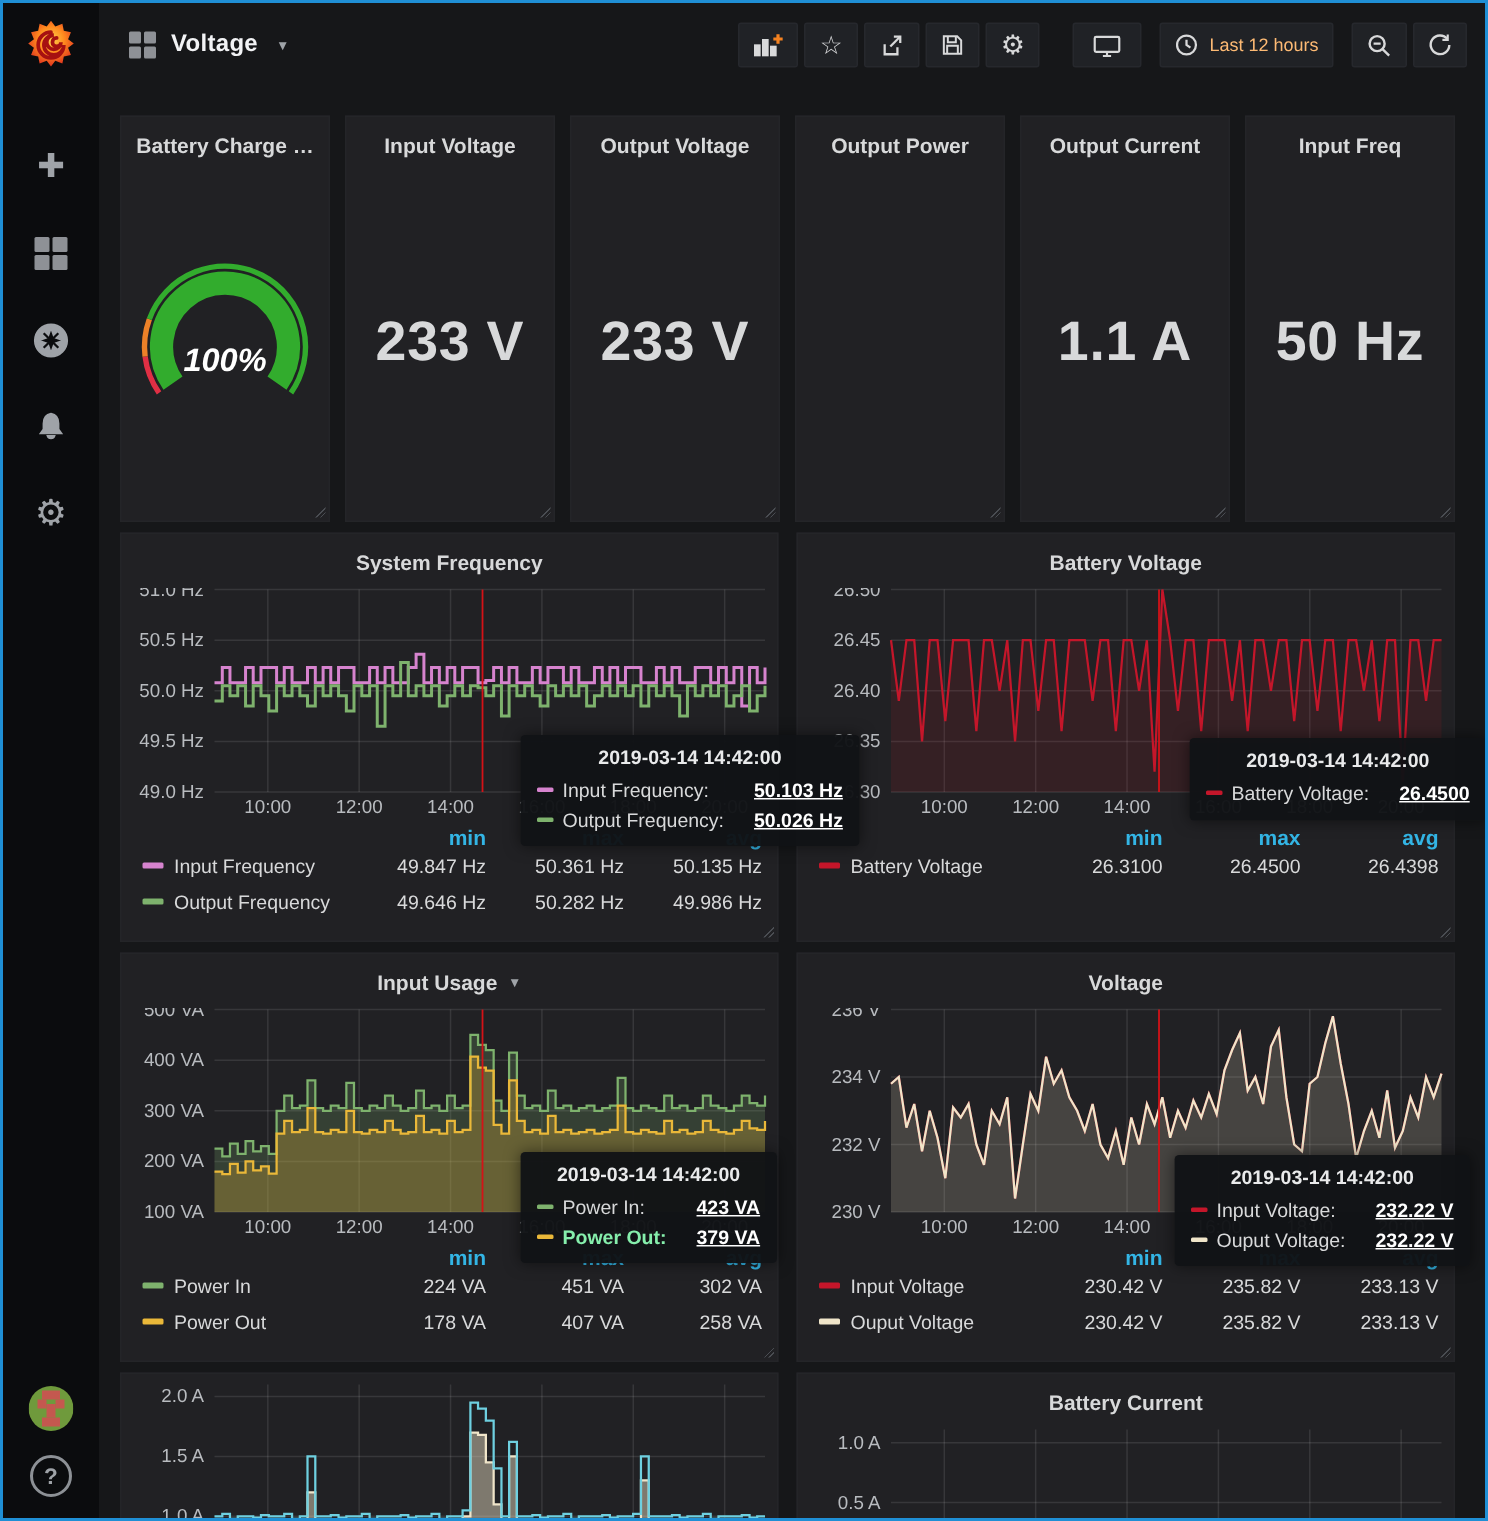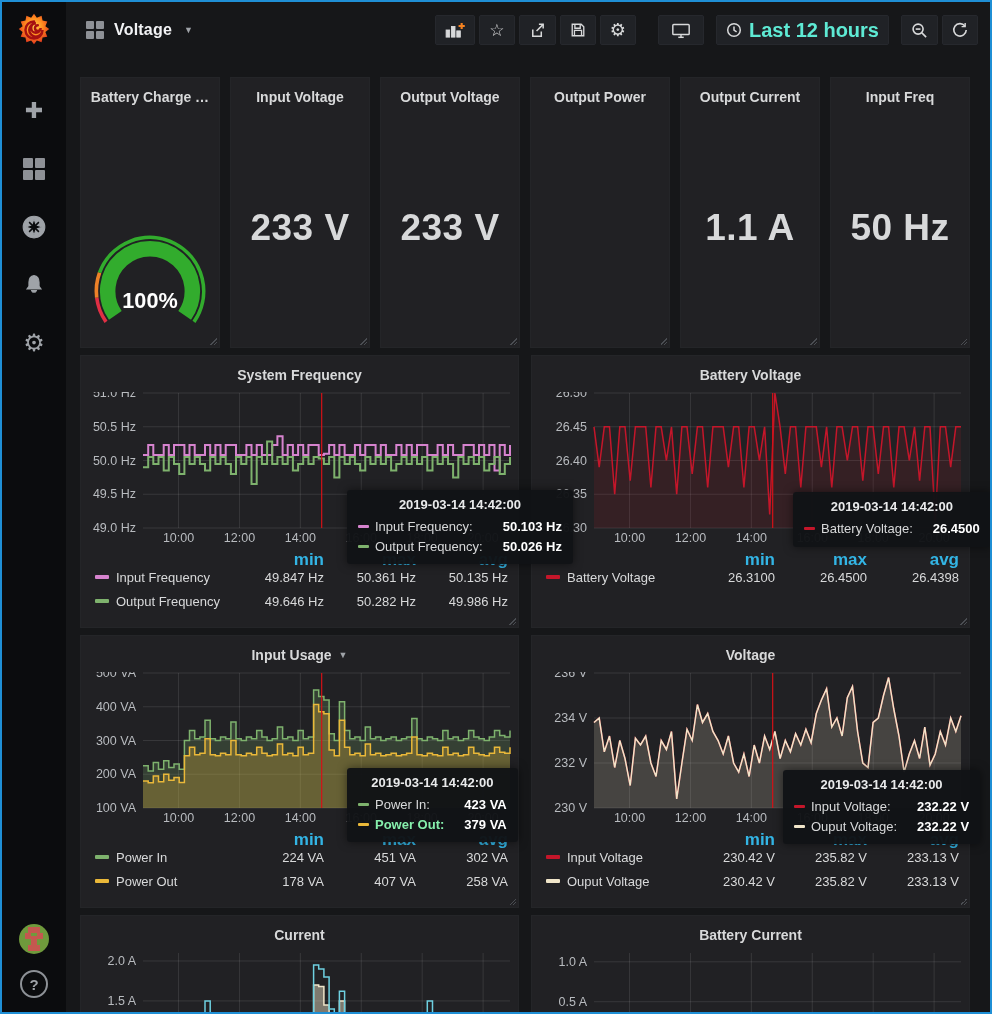--- a/index.html
+++ b/index.html
@@ -23,51 +23,51 @@
   .topnav { height:56px; background:#161719; display:flex; align-items:center; padding:0 12px 0 20px; flex-shrink:0; }
   .crumb { display:flex; align-items:center; gap:10px; cursor:pointer; }
   .apps-icon { display:grid; grid-template-columns:8px 8px; grid-template-rows:8px 8px; gap:2px; }
   .apps-icon i { background:#8e9196; border-radius:1px; }
   .crumb-title { color:#f2f3f5; font-size:16px; font-weight:700; letter-spacing:.2px; }
   .caret { color:#9fa3a8; font-size:9px; margin-left:2px; }
   .nav-right { margin-left:auto; display:flex; align-items:center; }
   .nav-btn { height:30px; min-width:36px; background:#202226; border:1px solid #26282d; border-radius:2px; display:flex; align-items:center; justify-content:center; gap:7px; color:#d8d9da; cursor:pointer; margin-left:4px; padding:0 9px; }
   .nav-btn svg { stroke:#d8d9da; fill:none; }
   .nav-gap { width:18px; }
-  .time-label { font-size:20px; color:#5eead4; font-weight:700; white-space:nowrap; }
+  .time-label { font-size:12px; color:#fdba74; font-weight:400; white-space:nowrap; }
 
   
   .dashboard { position:relative; height:954px; padding:19px 20px 16px 14px; overflow:hidden; }
   .panel { background:#212124; border:1px solid #242528; position:relative; }
   .panel::after { content:""; position:absolute; right:2px; bottom:2px; width:7px; height:7px;
      background:linear-gradient(135deg, transparent 50%, #4a4d52 50%, #4a4d52 58%, transparent 58%, transparent 72%, #4a4d52 72%, #4a4d52 80%, transparent 80%); }
   .stats-row { display:grid; grid-template-columns:repeat(6,1fr); gap:10px; height:271px; }
   .stat { display:flex; flex-direction:column; align-items:center; }
   .panel-title { height:30px; display:flex; align-items:center; justify-content:center; gap:5px; font-size:14px; font-weight:700; color:#d8d9da; cursor:pointer; padding-top:8px; white-space:nowrap; }
   .stat-value { flex:1; display:flex; align-items:center; justify-content:center; font-size:37px; font-weight:700; color:#d8d9da; letter-spacing:.5px; }
-  .gauge-wrap { flex:1; display:flex; align-items:flex-end; justify-content:center; }
+  .gauge-wrap { flex:1; display:flex; align-items:center; justify-content:center;font-style:italic; }
 
   .charts-grid { margin-top:7px; display:grid; grid-template-columns:1fr 1fr; grid-auto-rows:273px; column-gap:12px; row-gap:7px; }
   .chart-panel { padding:0 4px; overflow:hidden; }
   .chart-canvas { display:block; margin-top:6px; }
   .legend { padding:0 6px 0 10px; }
   .legend-grid { display:grid; grid-template-columns:1fr 92px 92px 92px; align-items:center; }
-  .legend-head { height:15px; font-size:17px; font-weight:700; color:#33b5e5; text-align:right; }
+  .legend-head { height:15px; font-size:14px; font-weight:700; color:#33b5e5; text-align:right; }
   .legend-row { height:24px; font-size:13px; color:#d8d9da; }
   .legend-name { display:flex; align-items:center; gap:7px; cursor:pointer; }
   .swatch { width:14px; height:4px; border-radius:1px; flex-shrink:0; }
   .legend-val { text-align:right; }
 
   .tooltip { position:absolute; z-index:10; background:rgba(17,19,22,.97); border-radius:3px; padding:7px 11px 8px 11px; font-size:13px; pointer-events:none; box-shadow:0 0 10px rgba(0,0,0,.5); }
   .tt-time { text-align:center; font-weight:700; color:#e9eaeb; margin-bottom:5px; white-space:nowrap; }
   .tt-row { display:flex; align-items:center; gap:6px; line-height:1.5; white-space:nowrap; }
   .tt-swatch { width:11px; height:3px; border-radius:1px; flex-shrink:0; }
   .tt-label { color:#d8d9da; margin-right:auto; padding-right:14px; }
   .tt-label.bold { font-weight:700; color:#86efac; }
-  .tt-value { font-weight:700; color:#fff; }
+  .tt-value { font-weight:700; color:#fff;text-decoration:underline; }
 </style>
 </head>
 <body>
 
 <div class="frame">
 
   <aside class="sidebar">
     <div class="logo">
       <svg width="38" height="38" viewBox="0 0 40 40">
         <defs>
@@ -455,23 +455,20 @@
                   <span class="swatch" style="background: rgb(240, 229, 201);"></span>
                   <span>Ouput Voltage</span>
                 </div>
                 <div class="legend-val">230.42 V</div>
                 <div class="legend-val">235.82 V</div>
                 <div class="legend-val">233.13 V</div>
               </div>
             </div>
           </div>
           <div class="panel chart-panel">
-            <div class="panel-title">
-              <span>Current</span>
-            </div>
             <svg width="431" height="158" viewBox="0 0 431 158" class="chart-canvas">
               <line x1="58" x2="425" y1="8.98816568047338" y2="8.98816568047338" stroke="rgba(255,255,255,0.10)" stroke-width="1"></line>
               <line x1="58" x2="425" y1="48.92899408284024" y2="48.92899408284024" stroke="rgba(255,255,255,0.10)" stroke-width="1"></line>
               <line x1="58" x2="425" y1="88.8698224852071" y2="88.8698224852071" stroke="rgba(255,255,255,0.10)" stroke-width="1"></line>
               <line x1="58" x2="425" y1="128.81065088757396" y2="128.81065088757396" stroke="rgba(255,255,255,0.10)" stroke-width="1"></line>
               <line x1="93.5335186721992" x2="93.5335186721992" y1="1" y2="136" stroke="rgba(255,255,255,0.10)" stroke-width="1"></line>
               <line x1="154.4463817427386" x2="154.4463817427386" y1="1" y2="136" stroke="rgba(255,255,255,0.10)" stroke-width="1"></line>
               <line x1="215.35924481327802" x2="215.35924481327802" y1="1" y2="136" stroke="rgba(255,255,255,0.10)" stroke-width="1"></line>
               <line x1="276.27210788381745" x2="276.27210788381745" y1="1" y2="136" stroke="rgba(255,255,255,0.10)" stroke-width="1"></line>
               <line x1="337.18497095435686" x2="337.18497095435686" y1="1" y2="136" stroke="rgba(255,255,255,0.10)" stroke-width="1"></line>

